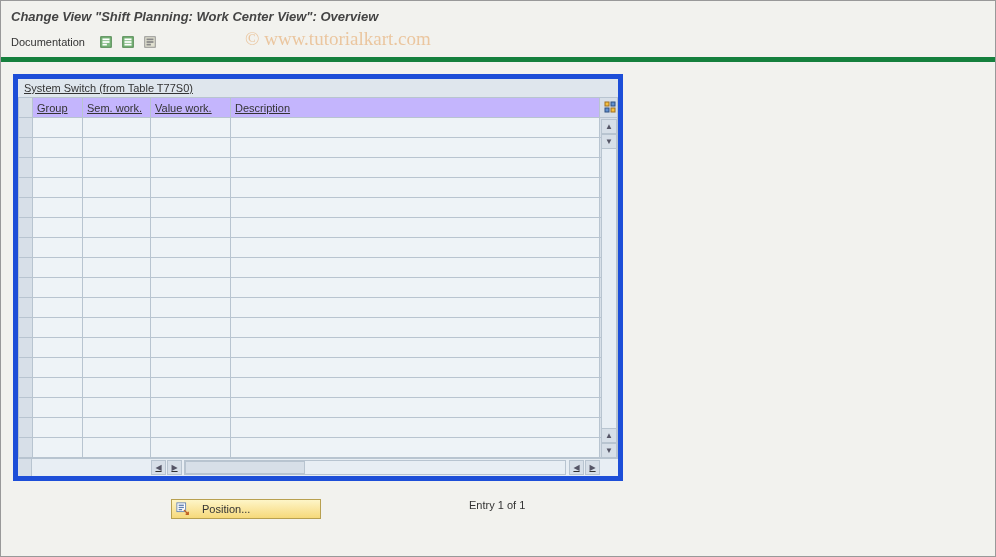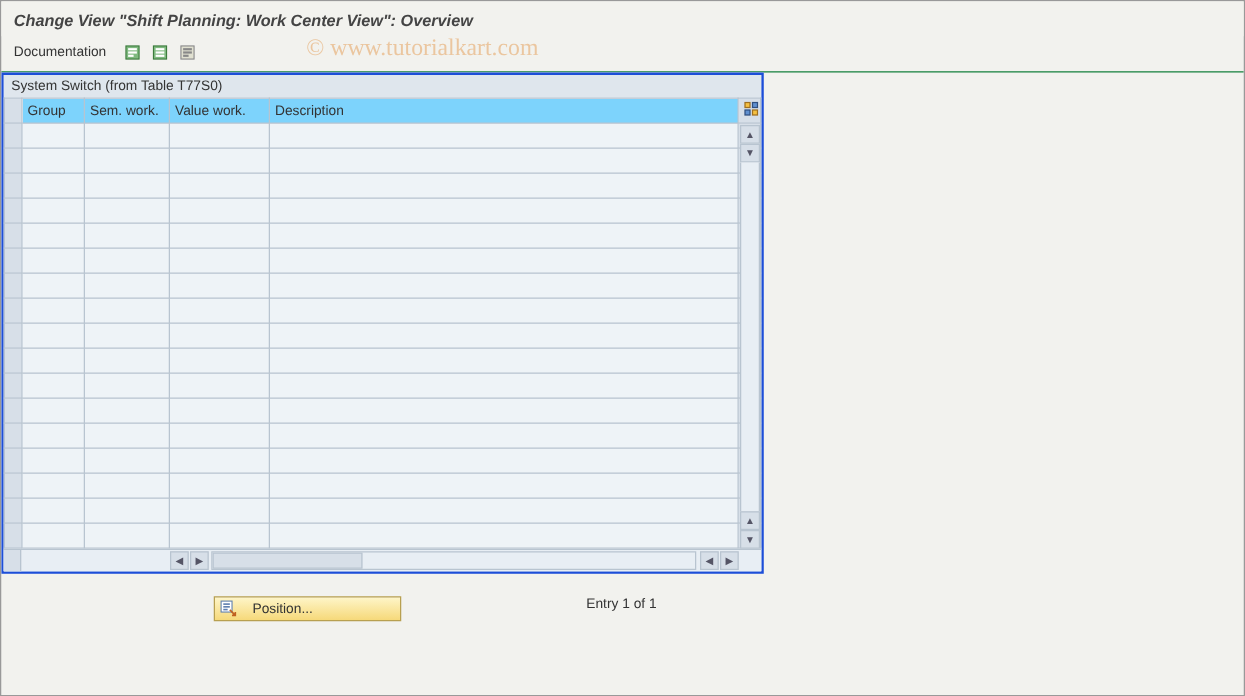--- a/index.html
+++ b/index.html
@@ -22,46 +22,47 @@
       font-size: 13px;
       font-weight: bold;
       font-style: italic;
       color: #444;
       background: #f2f2ee;
     }
     .toolbar {
       display: flex;
       align-items: center;
       padding: 4px 10px 6px 10px;
-      border-bottom: 1px solid #15803d;
+      border-bottom: 5px solid #15803d;
       gap: 4px;
     }
     .toolbar-text {
       margin-right: 8px;
       color: #333;
     }
     .toolbar-icon {
       width: 18px;
       height: 18px;
       display: inline-flex;
       align-items: center;
       justify-content: center;
       cursor: pointer;
       border: 1px solid transparent;
     }
     .icon-svg {
       width: 14px;
       height: 14px;
     }
     .panel {
-      margin: 0;
-      border: 2px solid #1d4ed8;
+      margin: 12px;
+      border: 5px solid #1d4ed8;
       background: #e8eef4;
       width: 610px;
       position: relative;
+      text-decoration: underline;
     }
     .panel-header {
       padding: 3px 6px;
       background: #dfe6ed;
       color: #333;
       font-size: 11px;
     }
     .table-wrap {
       position: relative;
       background: #e8eef4;
@@ -74,21 +75,21 @@
     th, td {
       border: 1px solid #b8c4d0;
       padding: 2px 4px;
       font-size: 11px;
       text-align: left;
       height: 20px;
       overflow: hidden;
       white-space: nowrap;
     }
     th {
-      background: #7dd3fc;
+      background: #c4b5fd;
       font-weight: normal;
       color: #333;
     }
     td {
       background: #eef3f7;
     }
     .col-selector {
       width: 14px;
       background: #d7dfe8 !important;
     }

